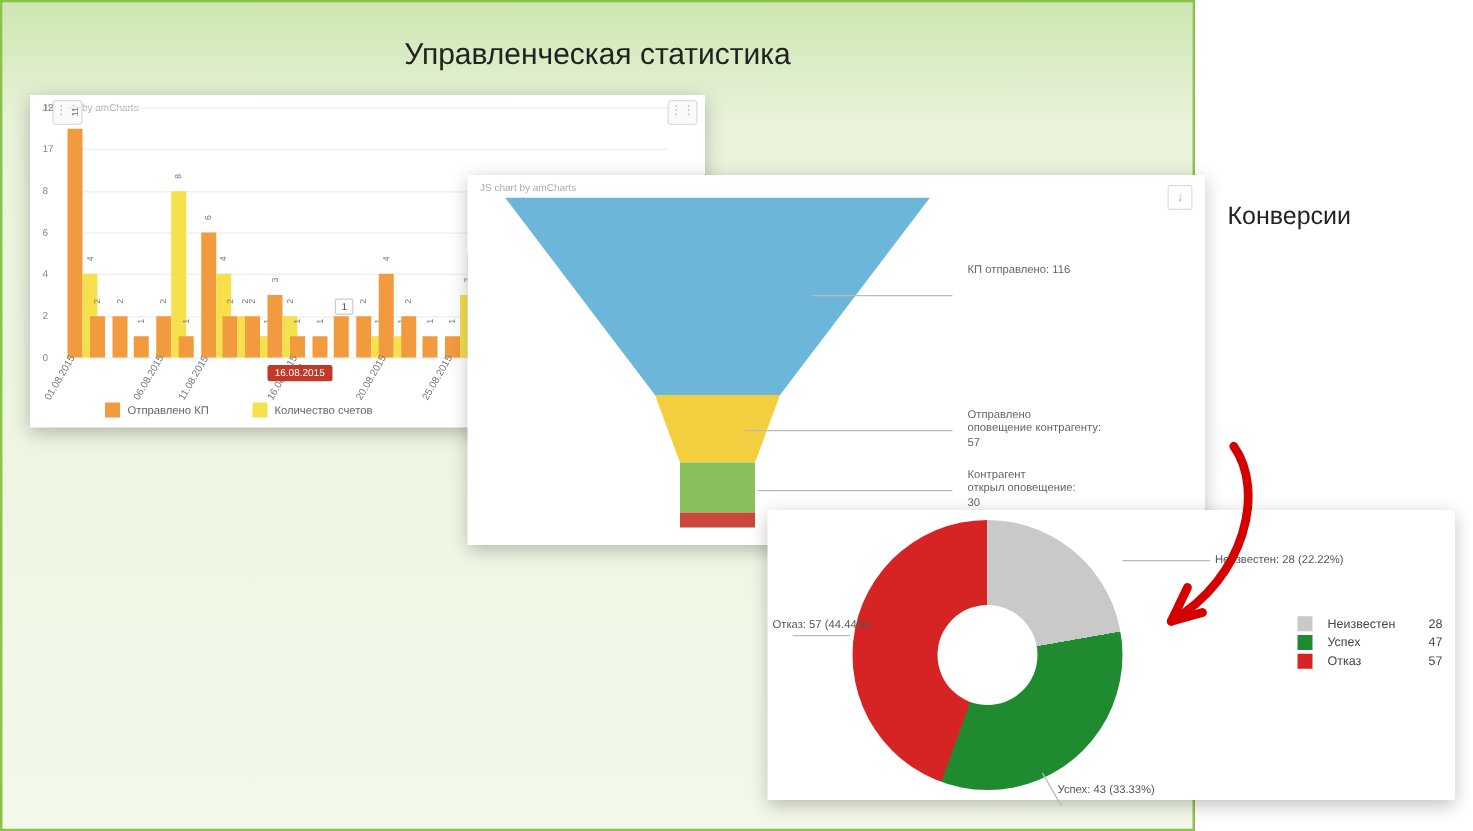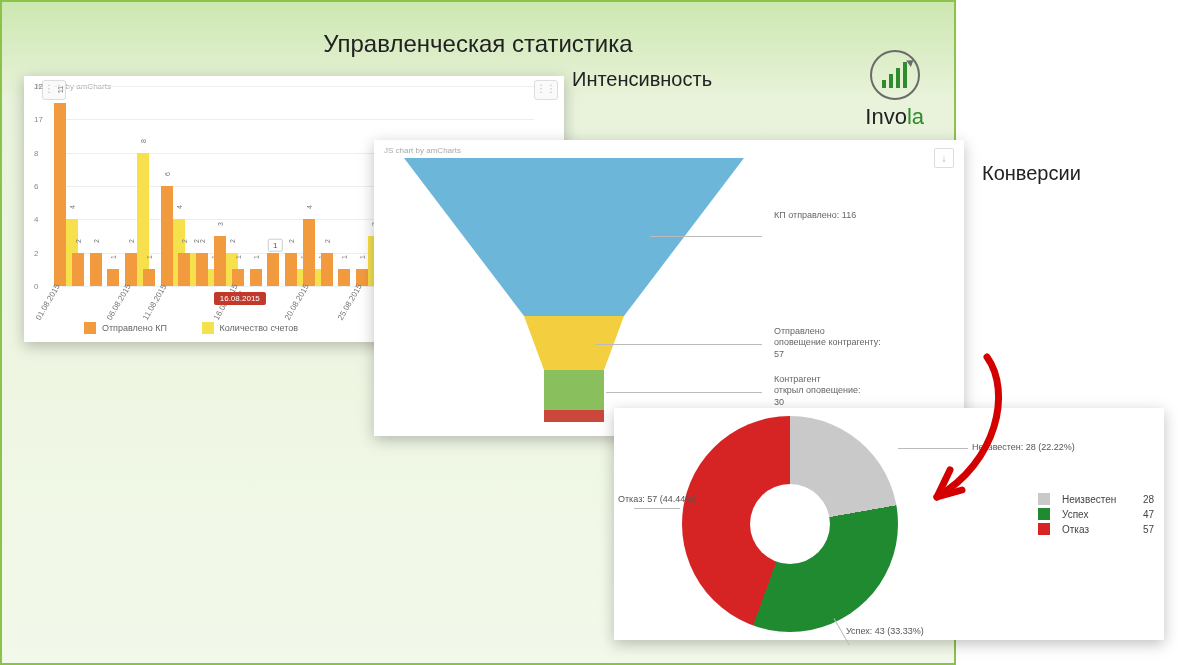--- a/index.html
+++ b/index.html
@@ -55,35 +55,22 @@
   .donleg .row{display:flex;align-items:center;width:116px;justify-content:space-between;margin:3px 0;}
   .donleg .rowl{display:flex;align-items:center;gap:6px;}
   .redarrow{position:absolute;pointer-events:none;}
 </style>
 </head>
 <body>
 
 <div class="slide">
 
   <div class="title">Управленческая статистика</div>
-  <div class="sub1">Интенсивность</div>
   <div class="sub2">Конверсии</div>
 
-  <div class="logo">
-    <span class="circ">
-      <span class="bars">
-          <span style="height:8px"></span>
-          <span style="height:14px"></span>
-          <span style="height:20px"></span>
-          <span style="height:26px"></span>
-        </span>
-      <span class="arrow"></span>
-    </span>
-    <div class="txt"><span>Invo</span><span class="la">la</span></div>
-  </div>
 
   <div class="panel barpanel">
     <span class="handle" style="left:18px">⋮⋮</span>
     <span class="handle" style="right:6px">⋮⋮</span>
     <div class="amcredit">JS chart by amCharts</div>
     <div class="barplot" id="barplot">
         <div class="gridline" style="top: 200px;"></div>
         <div class="ytick" style="top: 200px;">0</div>
         <div class="gridline" style="top: 166.667px;"></div>
         <div class="ytick" style="top: 166.667px;">2</div>

